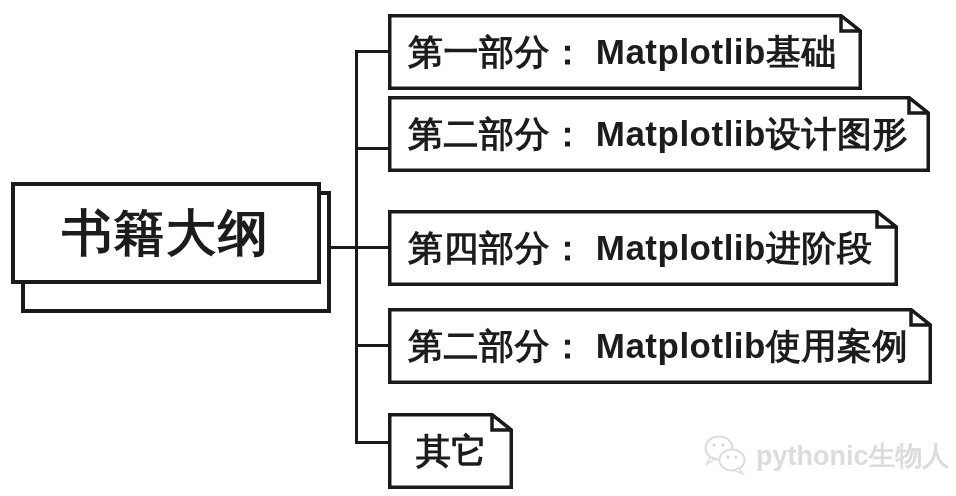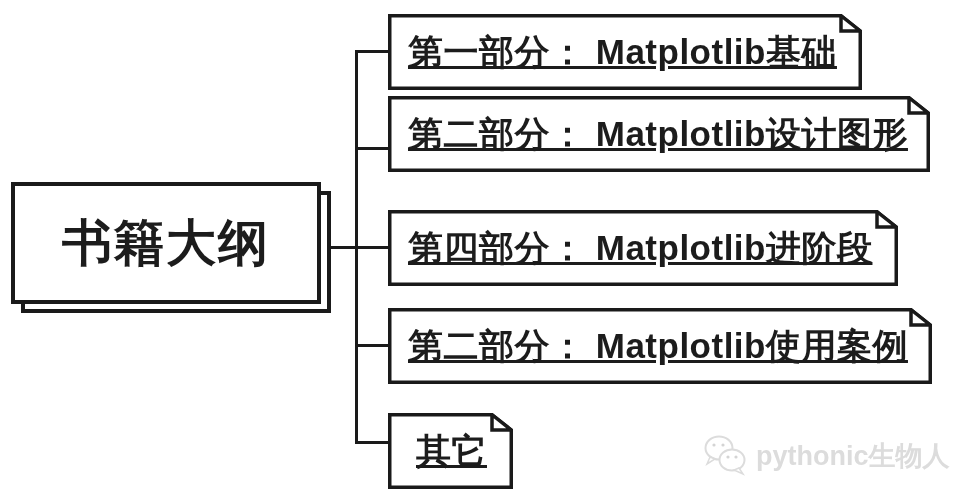--- a/index.html
+++ b/index.html
@@ -10,33 +10,33 @@
   
   .h-line,.v-line{position:absolute;background:#1a1a1a;}
   .h-line{height:3px;}
   .v-line{width:3px;}
   
   .root-shadow{
     position:absolute;left:21px;top:191px;width:310px;height:122px;
     box-sizing:border-box;border:4px solid #1a1a1a;background:#ffffff;
   }
   .root-node{
-    position:absolute;left:11px;top:182px;width:310px;height:122px;
+    position:absolute;left:11px;top:182px;width:310px;height:102px;
     box-sizing:border-box;border:4px solid #1a1a1a;background:#ffffff;
     display:flex;align-items:center;justify-content:center;
   }
   .root-label{
     font-size:50px;font-weight:700;color:#1c1c1c;letter-spacing:2px;white-space:nowrap;
   }
   
   .note{position:absolute;height:76px;}
   .note svg{position:absolute;left:0;top:0;}
   .note-label{
     position:absolute;left:20px;top:0;height:76px;display:flex;align-items:center;
-    font-size:35px;font-weight:700;color:#1c1c1c;white-space:nowrap;letter-spacing:0.5px;text-decoration:underline;
+    font-size:35px;font-weight:700;color:#1c1c1c;white-space:nowrap;letter-spacing:0.5px;
   }
   
   .watermark{
     position:absolute;left:702px;top:434px;display:flex;align-items:center;
   }
   .watermark-text{
     margin-left:8px;font-size:27px;font-weight:700;color:#dcdcdc;
     text-shadow:1px 1px 0 #ffffff;white-space:nowrap;
   }
 </style>

